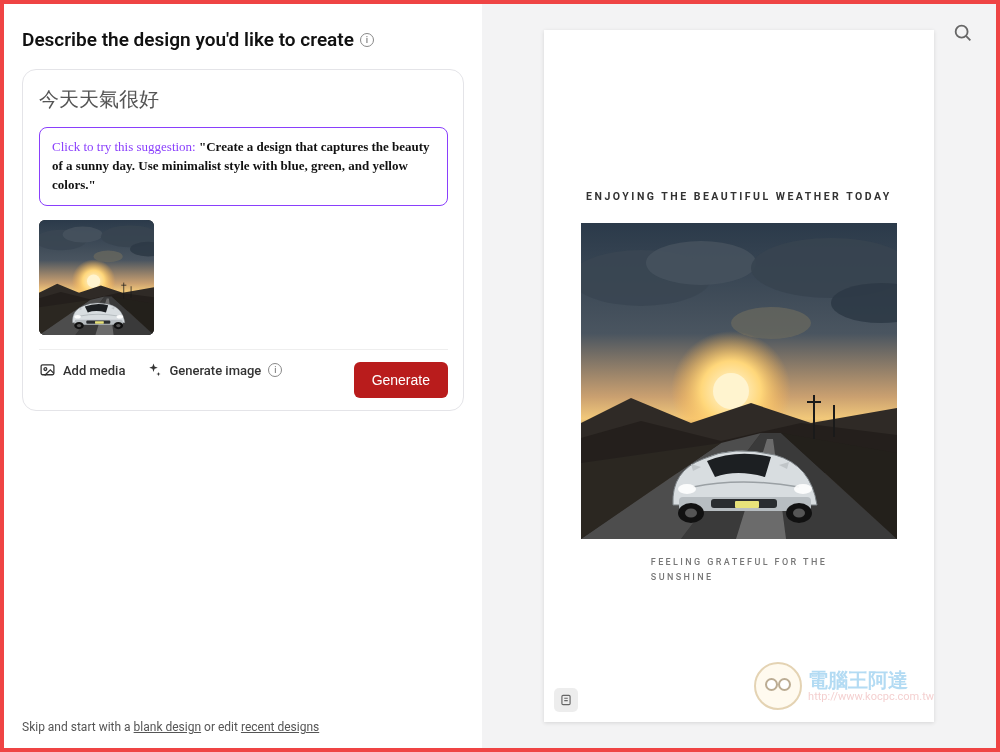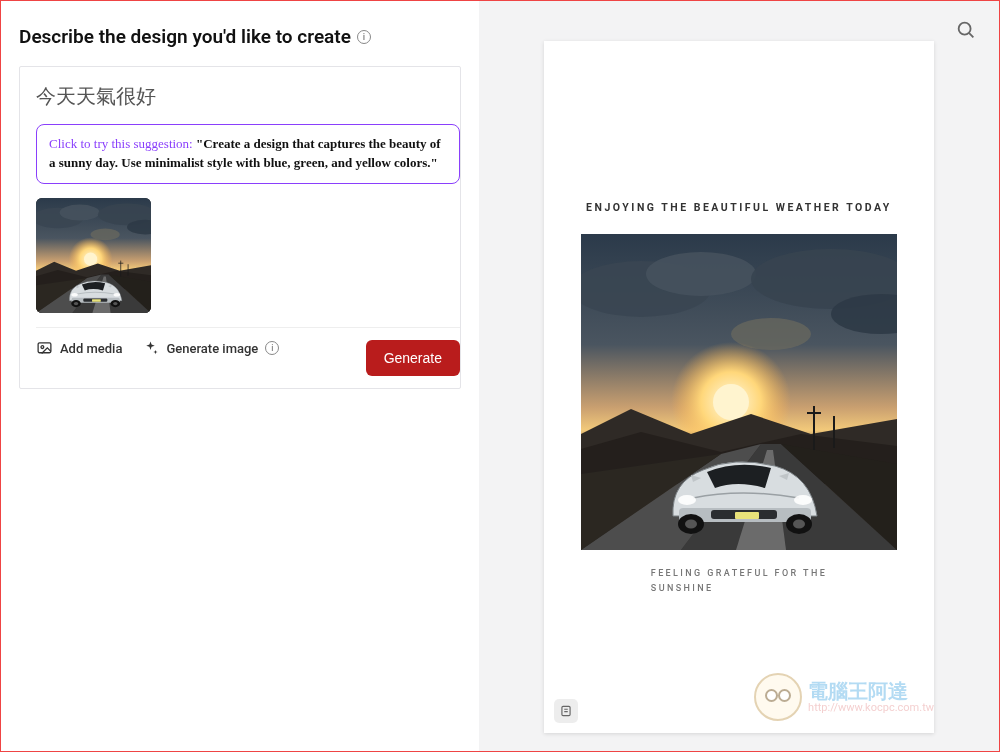--- a/index.html
+++ b/index.html
@@ -8,21 +8,21 @@
     background: #fff;
     width: 1000px;
     height: 752px;
     overflow: hidden;
     position: relative;
   }
   .app {
     display: flex;
     width: 100%;
     height: 100%;
-    border: 1px solid #ef4444;
+    border: 4px solid #ef4444;
   }
   
   .left-panel {
     width: 478px;
     background: #fff;
     padding: 24px 18px 14px 18px;
     display: flex;
     flex-direction: column;
   }
   .heading {
@@ -36,22 +36,22 @@
   }
   .heading-info {
     width: 14px; height: 14px;
     border: 1.3px solid #888;
     border-radius: 50%;
     display:inline-flex;align-items:center;justify-content:center;
     font-size: 9px; color:#888;
   }
   .input-card {
     border: 1px solid #e4e4e8;
-    border-radius: 2px;
-    padding: 16px 0 12px 16px;
+    border-radius: 14px;
+    padding: 16px 15px 12px 16px;
     background: #fff;
   }
   .prompt-text {
     font-size: 20px;
     color: #555;
     font-weight: 400;
     margin-bottom: 14px;
   }
   .suggestion-box {
     border: 1.5px solid #8a3ffc;
@@ -113,21 +113,21 @@
   }
   .footer-line .uline { text-decoration: underline; cursor:pointer; }
   
   .right-panel {
     flex: 1;
     background: #f3f3f4;
     position: relative;
     display:flex;
     align-items:flex-start;
     justify-content:center;
-    padding-top: 40px;
+    padding-top: 26px;
   }
   .zoom-btn {
     position:absolute; top:18px; right:22px;
     width:22px;height:22px;
     cursor:pointer;
     color:#555;
   }
   .canvas {
     width: 390px;
     height: 692px;
@@ -304,20 +304,23 @@
             <path d="M19 14l.8 2.2L22 17l-2.2.8L19 20l-.8-2.2L16 17l2.2-.8z"></path>
           </svg>
           <span>Generate image</span>
           <span class="info-badge">i</span>
         </div>
         <div class="spacer"></div>
         <button class="generate-btn">Generate</button>
       </div>
     </div>
 
+    <div class="footer-line">
+      <span>Skip and start with a </span><span class="uline">blank design</span><span> or edit </span><span class="uline">recent designs</span>
+    </div>
   </div>
 
   <div class="right-panel">
     <div class="zoom-btn">
       <svg viewBox="0 0 24 24" fill="none" stroke="#666" stroke-width="2">
         <circle cx="10.5" cy="10.5" r="6.5"></circle>
           <path d="M20 20l-4.5-4.5"></path>
       </svg>
     </div>
 

